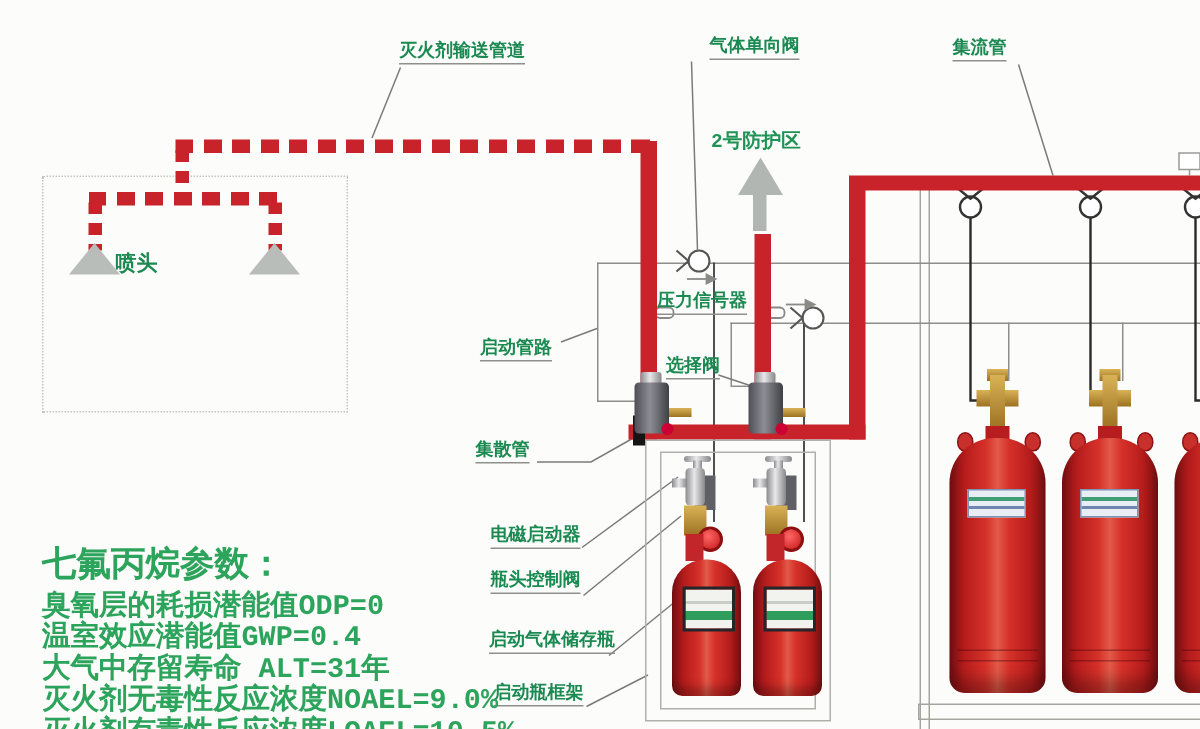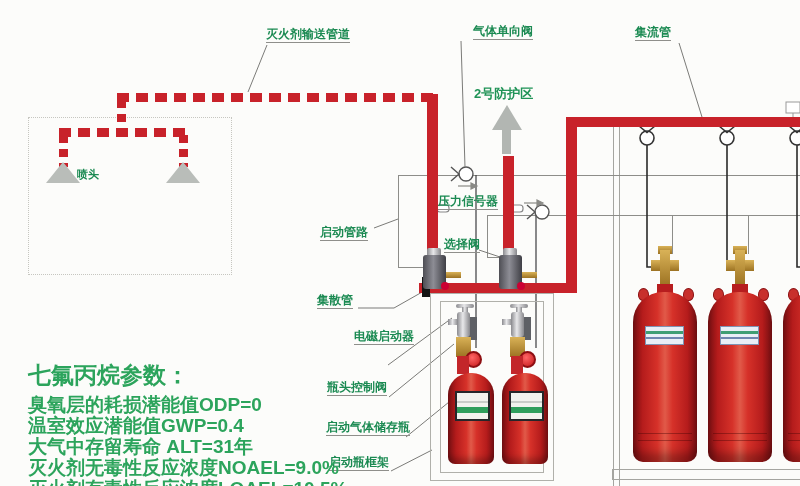--- a/index.html
+++ b/index.html
@@ -1,36 +1,36 @@
 <!DOCTYPE html>
 <html><head>
 <meta charset="utf-8">
 <style>
   html,body{margin:0;padding:0;background:#e8e8e4;}
   .screen{position:relative;width:800px;height:486px;background:#fcfcfa;overflow:hidden;
-          font-family:Liberation Sans, sans-serif;}
+          font-family:Liberation Mono, monospace;}
   .abs{position:absolute;}
 
   
   .zone1-box{left:28px;top:117px;width:202px;height:156px;border:1px dotted #c6c6c0;}
 
   
   .dash-h{height:9px;background:repeating-linear-gradient(90deg,#c8222a 0 12px,rgba(0,0,0,0) 12px 19px);}
   .dash-v{width:9px;background:repeating-linear-gradient(180deg,#c8222a 0 8px,rgba(0,0,0,0) 8px 14px);}
   .pipe{background:#c8222a;}
 
   
   .tri-nozzle{width:0;height:0;border-left:17px solid transparent;border-right:17px solid transparent;border-bottom:21px solid #b9bdb9;}
   .arrow-head{width:0;height:0;border-left:15px solid transparent;border-right:15px solid transparent;border-bottom:25px solid #b2b6b2;}
   .arrow-shaft{width:9px;height:25px;background:#b2b6b2;}
 
   
   .lbl{color:#1b8a52;font-size:12px;font-weight:bold;white-space:nowrap;
        border-bottom:1px solid #8f8f8b;padding-bottom:1px;line-height:13px;}
-  .lbl-plain{color:#1b8a52;font-size:11px;font-weight:bold;white-space:nowrap;}
+  .lbl-plain{color:#1b8a52;font-size:14px;font-weight:bold;white-space:nowrap;}
   .zone-big{color:#2aa35d;font-size:24px;font-weight:bold;white-space:nowrap;}
   .zone-small{color:#1f9356;font-size:13px;font-weight:bold;white-space:nowrap;}
 
   .params{left:28px;top:360px;width:330px;color:#2ca45c;font-weight:bold;}
   .params .p-title{font-size:23px;margin-bottom:3px;}
   .params .p-line{font-size:19px;line-height:21px;}
 
   
   .frame{border:1px solid #b0b0aa;}
   .sbottle{width:46px;height:160px;}
@@ -228,21 +228,21 @@
 
   <div class="abs lbl" style="left:266px;top:28px;">灭火剂输送管道</div>
   <div class="abs lbl" style="left:459px;top:25px;margin-left:14px;">气体单向阀</div>
   <div class="abs lbl" style="left:635px;top:26px;">集流管</div>
   <div class="abs zone-small" style="left:474px;top:85px;">2号防护区</div>
   <div class="abs lbl-plain" style="left:77px;top:167px;">喷头</div>
   <div class="abs lbl" style="left:320px;top:226px;">启动管路</div>
   <div class="abs lbl" style="left:438px;top:195px;">压力信号器</div>
   <div class="abs lbl" style="left:444px;top:238px;">选择阀</div>
   <div class="abs lbl" style="left:317px;top:294px;">集散管</div>
-  <div class="abs lbl" style="left:327px;top:330px;margin-left:27px;">电磁启动器</div>
+  <div class="abs lbl" style="left:327px;top:351px;">电磁启动器</div>
   <div class="abs lbl" style="left:327px;top:381px;">瓶头控制阀</div>
   <div class="abs lbl" style="left:326px;top:421px;">启动气体储存瓶</div>
   <div class="abs lbl" style="left:329px;top:456px;">启动瓶框架</div>
 
   <div class="abs params">
     <div class="p-title">七氟丙烷参数：</div>
     <div class="p-line">臭氧层的耗损潜能值ODP=0</div>
     <div class="p-line">温室效应潜能值GWP=0.4</div>
     <div class="p-line">大气中存留寿命 ALT=31年</div>
     <div class="p-line">灭火剂无毒性反应浓度NOAEL=9.0%</div>

